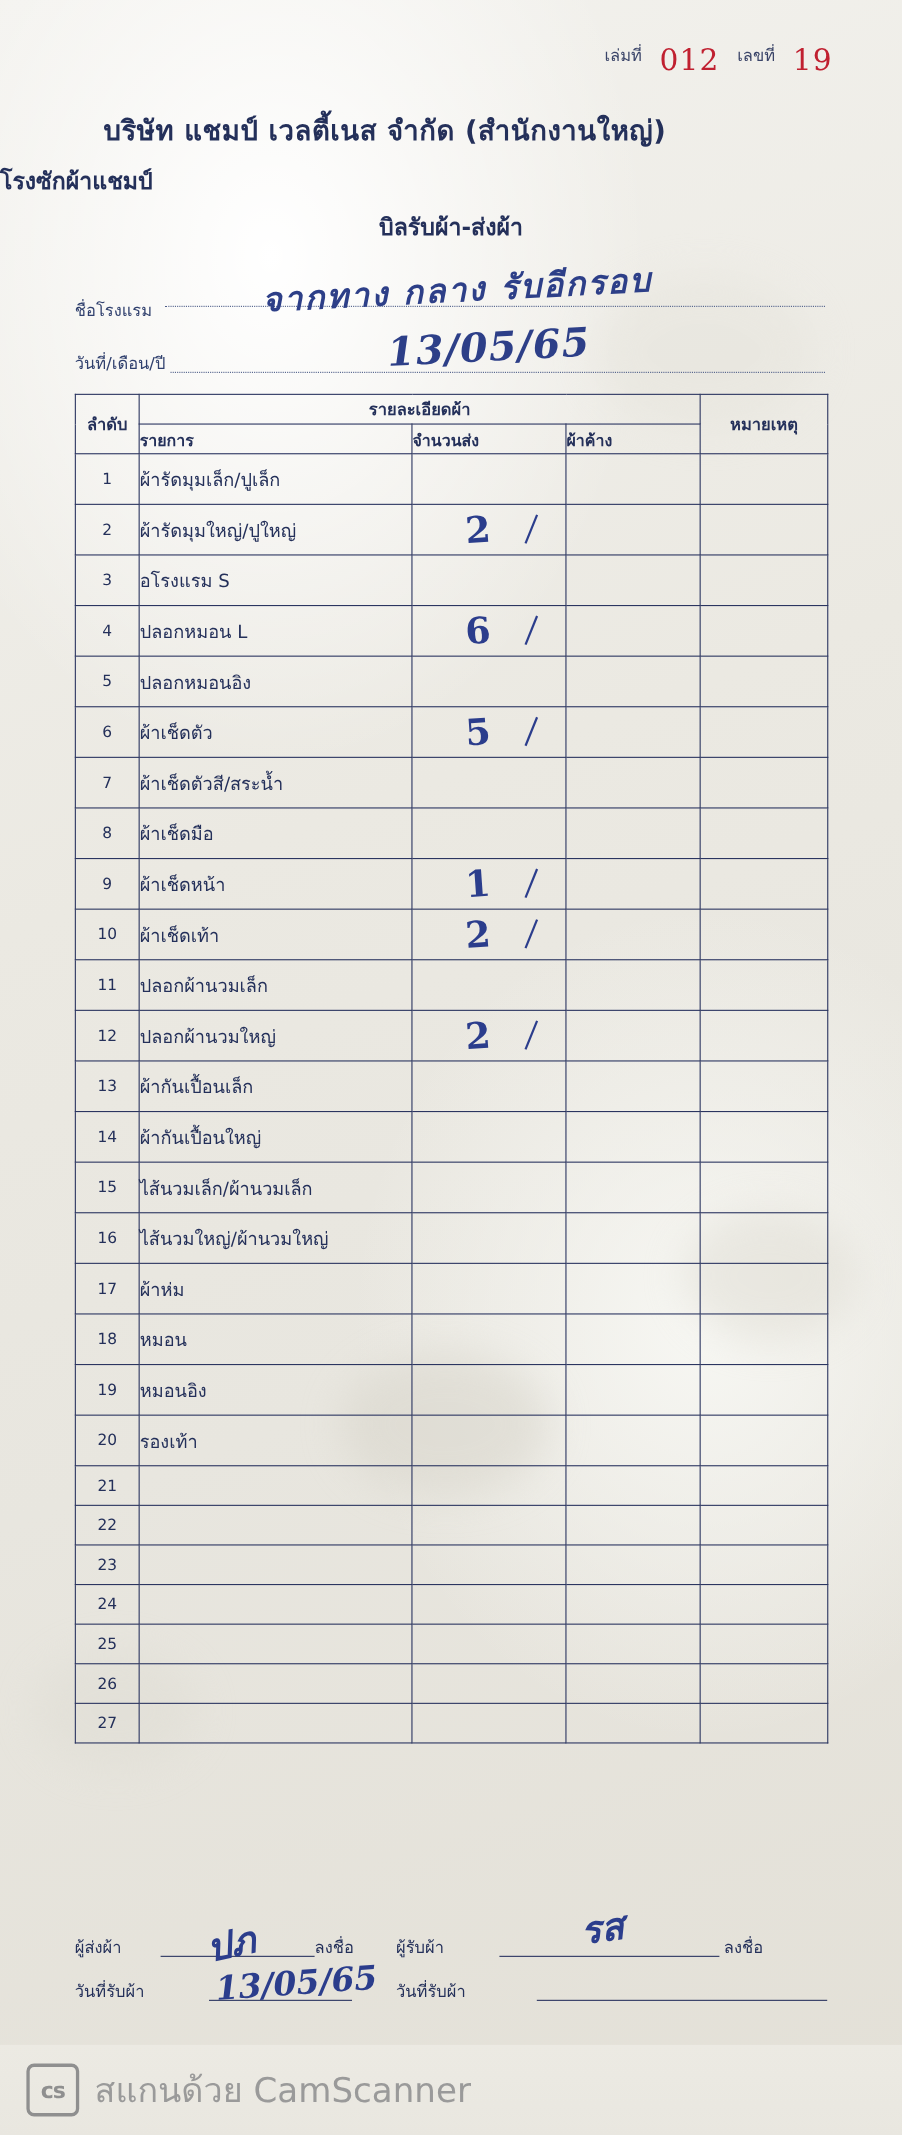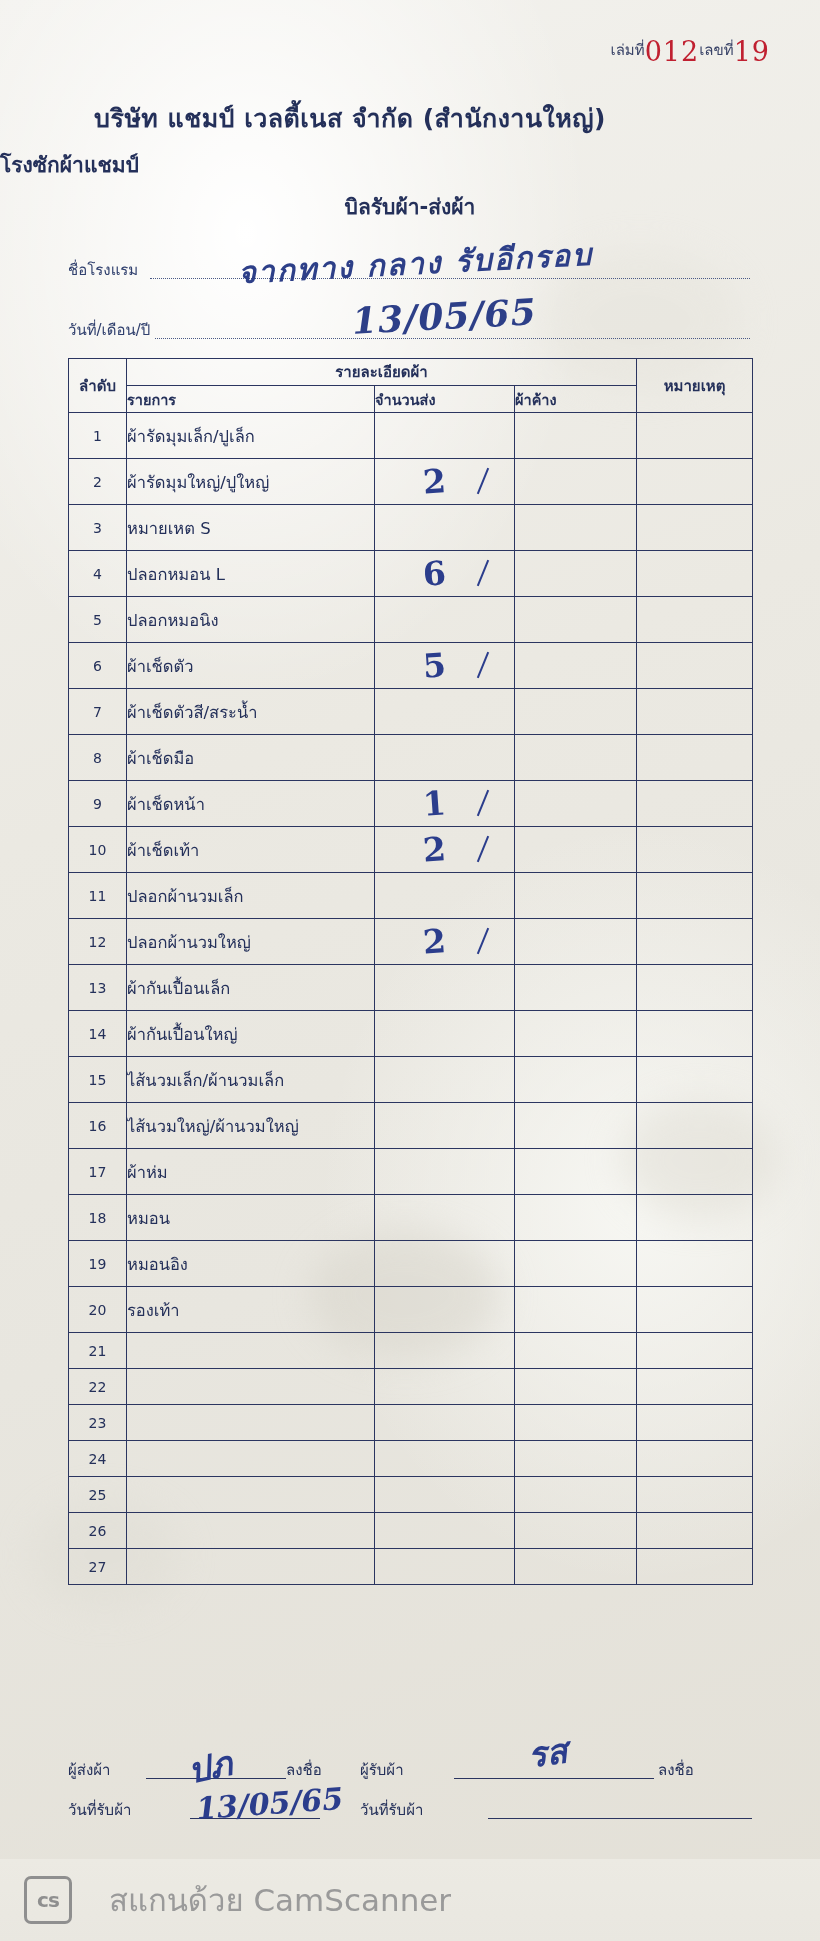--- a/index.html
+++ b/index.html
@@ -39,23 +39,24 @@
     left: 0; top: 0;
     width: 820px;
     height: 1860px;
     color: #2a3350;
   }
 
   
   .bookno {
     position: absolute;
     top: 38px;
-    right: 50px;
+    right: 63px;
     display: flex;
-    gap: 0;
+    align-items: flex-end;
+    gap: 16px;
     white-space: nowrap;
   }
   .bookno .lbl {
     font-size: 15px;
     color: #3a4468;
     font-family: "DejaVu Sans", sans-serif;
     padding-bottom: 7px;
   }
   .bookno .num {
     font-size: 27px;
@@ -92,21 +93,21 @@
     left: 0;
     width: 820px;
     text-align: center;
     font-size: 21px;
     font-weight: bold;
     color: #24305a;
   }
 
   .field-hotel {
     position: absolute;
-    top: 258px;
+    top: 270px;
     left: 68px;
     font-size: 15px;
     color: #30406e;
   }
   .dotline-hotel {
     position: absolute;
     top: 278px;
     left: 150px;
     width: 600px;
     border-bottom: 1.5px dotted #4a5a86;
@@ -304,21 +305,20 @@
     align-items: center;
     justify-content: center;
     font-family: "DejaVu Sans", sans-serif;
     letter-spacing: -1px;
     flex: none;
   }
   .cs-text {
     font-size: 31px;
     color: #9a9a9a;
     font-family: "DejaVu Sans", sans-serif;
-    margin-left: 23px;
   }
 </style>
 </head>
 <body>
 
 <div class="scan">
   <div class="blotch" style="left:310px; top:1230px; width:190px; height:130px; background:#d8d5cb; opacity:.55;"></div>
   <div class="blotch" style="left:620px; top:1100px; width:160px; height:120px; background:#dcd9cf; opacity:.45;"></div>
   <div class="blotch" style="left:30px; top:1500px; width:150px; height:110px; background:#dddbd2; opacity:.4;"></div>
   <div class="blotch" style="left:540px; top:250px; width:200px; height:140px; background:#e6e4dc; opacity:.5;"></div>
@@ -384,21 +384,21 @@
                 <span class="qty">2</span>
                 <span class="slash"></span>
               </td>
               <td class="c-qty">
                 <span class="qty"></span>
               </td>
               <td></td>
             </tr>
             <tr class="data">
               <td class="c-no">3</td>
-              <td class="c-item">หมายเหต S</td>
+              <td class="c-item">อโรงแรม S</td>
               <td class="c-qty">
                 <span class="qty"></span>
               </td>
               <td class="c-qty">
                 <span class="qty"></span>
               </td>
               <td></td>
             </tr>
             <tr class="data">
               <td class="c-no">4</td>
@@ -407,21 +407,21 @@
                 <span class="qty">6</span>
                 <span class="slash"></span>
               </td>
               <td class="c-qty">
                 <span class="qty"></span>
               </td>
               <td></td>
             </tr>
             <tr class="data">
               <td class="c-no">5</td>
-              <td class="c-item">ปลอกหมอนิง</td>
+              <td class="c-item">ปลอกหมอนอิง</td>
               <td class="c-qty">
                 <span class="qty"></span>
               </td>
               <td class="c-qty">
                 <span class="qty"></span>
               </td>
               <td></td>
             </tr>
             <tr class="data">
               <td class="c-no">6</td>

